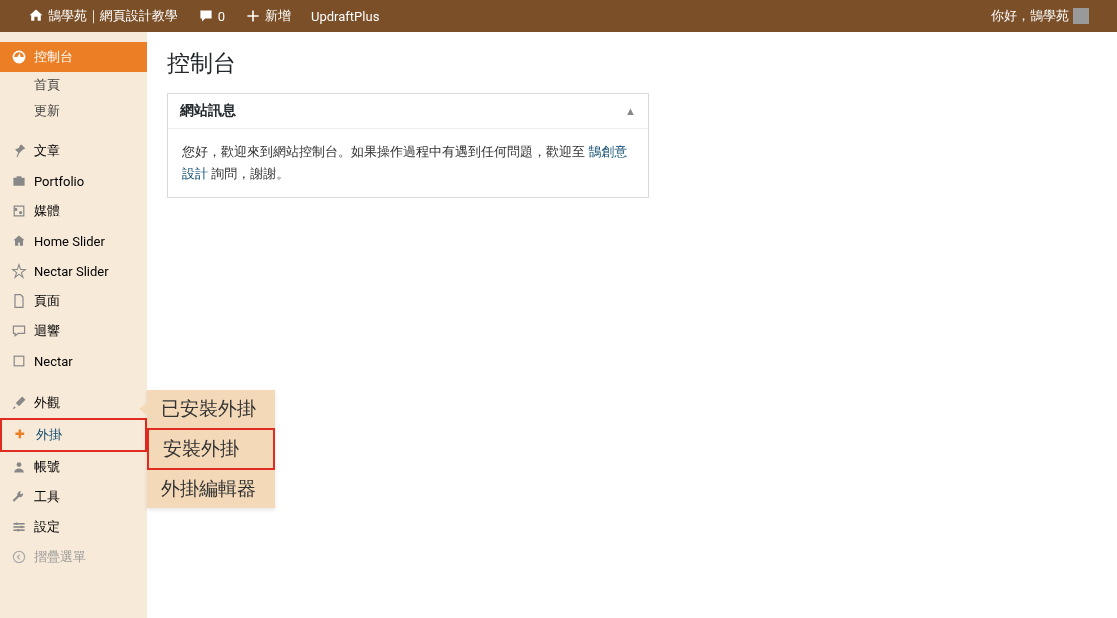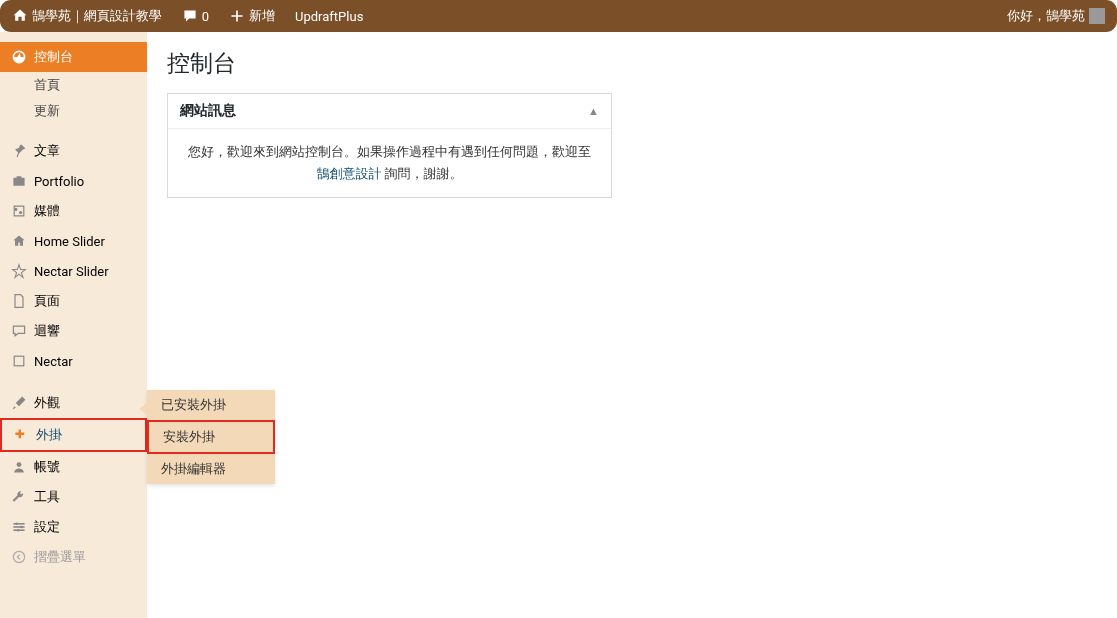--- a/index.html
+++ b/index.html
@@ -1,19 +1,19 @@
 <!DOCTYPE html>
 <html><head>
 <meta charset="utf-8">
 <style>
 * { margin: 0; padding: 0; box-sizing: border-box; }
 body { font-family: -apple-system, BlinkMacSystemFont, "Segoe UI", Roboto, sans-serif; font-size: 13px; background: #fff; width: 1117px; height: 618px; overflow: hidden; position: relative; }
 
 
-.adminbar { position: absolute; top: 0; left: 0; right: 0; height: 32px; background: #7b4f28; color: #fff; display: flex; align-items: center; padding: 0 4px; font-size: 13px; border-radius: 11px; }
+.adminbar { position: absolute; top: 0; left: 0; right: 0; height: 32px; background: #7b4f28; color: #fff; display: flex; align-items: center; padding: 0 20px; font-size: 13px; }
 .adminbar-left { display: flex; align-items: center; gap: 4px; }
 .adminbar-item { display: flex; align-items: center; gap: 4px; padding: 0 8px; height: 32px; cursor: pointer; color: #fff; }
 .adminbar-right { margin-left: auto; display: flex; align-items: center; gap: 4px; }
 .adminbar-icon { width: 16px; height: 16px; fill: #fff; }
 .avatar { width: 16px; height: 16px; background: #999; display: inline-block; }
 
 
 .sidebar { position: absolute; top: 32px; left: 0; bottom: 0; width: 147px; background: #f8ead9; color: #333; }
 .sidebar-menu { list-style: none; padding-top: 10px; }
 .sidebar-item { display: flex; align-items: center; padding: 6px 10px; cursor: pointer; font-size: 13px; color: #000000; gap: 6px; }
@@ -24,31 +24,31 @@
 .sidebar-icon svg { width: 16px; height: 16px; fill: #888; }
 .sidebar-item.active .sidebar-icon svg { fill: #fff; }
 .sidebar-item.open .sidebar-icon svg { fill: #ec7e25; }
 .sidebar-sub { padding-left: 34px; font-size: 13px; color: #444; cursor: pointer; padding-top: 4px; padding-bottom: 4px; }
 .collapse-item { color: #999; gap: 6px; }
 .highlight-box { border: 2px solid #e02b20; }
 
 
 .flyout { position: absolute; left: 147px; top: 390px; width: 128px; background: #f3d9b8; box-shadow: 0 2px 4px rgba(0,0,0,0.1); z-index: 50; }
 .flyout::before { content: ""; position: absolute; left: -8px; top: 13px; width: 0; height: 0; border-top: 6px solid transparent; border-bottom: 6px solid transparent; border-right: 8px solid #f3d9b8; }
-.flyout-item { padding: 6px 14px; font-size: 13px; color: #333; cursor: pointer; }
+.flyout-item { padding: 6px 14px; font-size: 19px; color: #333; cursor: pointer; }
 .flyout-item.hl { border: 2px solid #e02b20; }
 
 
 .main { position: absolute; top: 32px; left: 147px; right: 0; bottom: 0; background: #fff; padding: 16px 20px; }
 .main h1 { font-size: 23px; font-weight: 400; margin-bottom: 14px; color: #23282d; }
 .screen-options { position: absolute; top: 32px; right: 14px; background: #ec7e25; color: #fff; padding: 4px 10px; font-size: 12px; cursor: pointer; display: flex; align-items: center; gap: 4px; }
 .screen-options .tri { font-size: 9px; }
 
 
-.dash-box { width: 445px; border: 1px solid #d9d9d9; background: #fff; text-align: center; }
+.dash-box { width: 482px; border: 1px solid #d9d9d9; background: #fff; }
 .dash-head { display: flex; align-items: center; justify-content: space-between; padding: 8px 12px; border-bottom: 1px solid #eee; cursor: pointer; }
 .dash-head h2 { font-size: 14px; font-weight: 600; color: #23282d; }
 .dash-toggle { color: #888; font-size: 11px; }
 .dash-body { padding: 12px 14px; font-size: 13px; line-height: 1.7; color: #333; }
 .dash-body a { color: #0c4a6e; text-decoration: none; }
 </style>
 </head>
 <body>
 
 <div class="adminbar">

